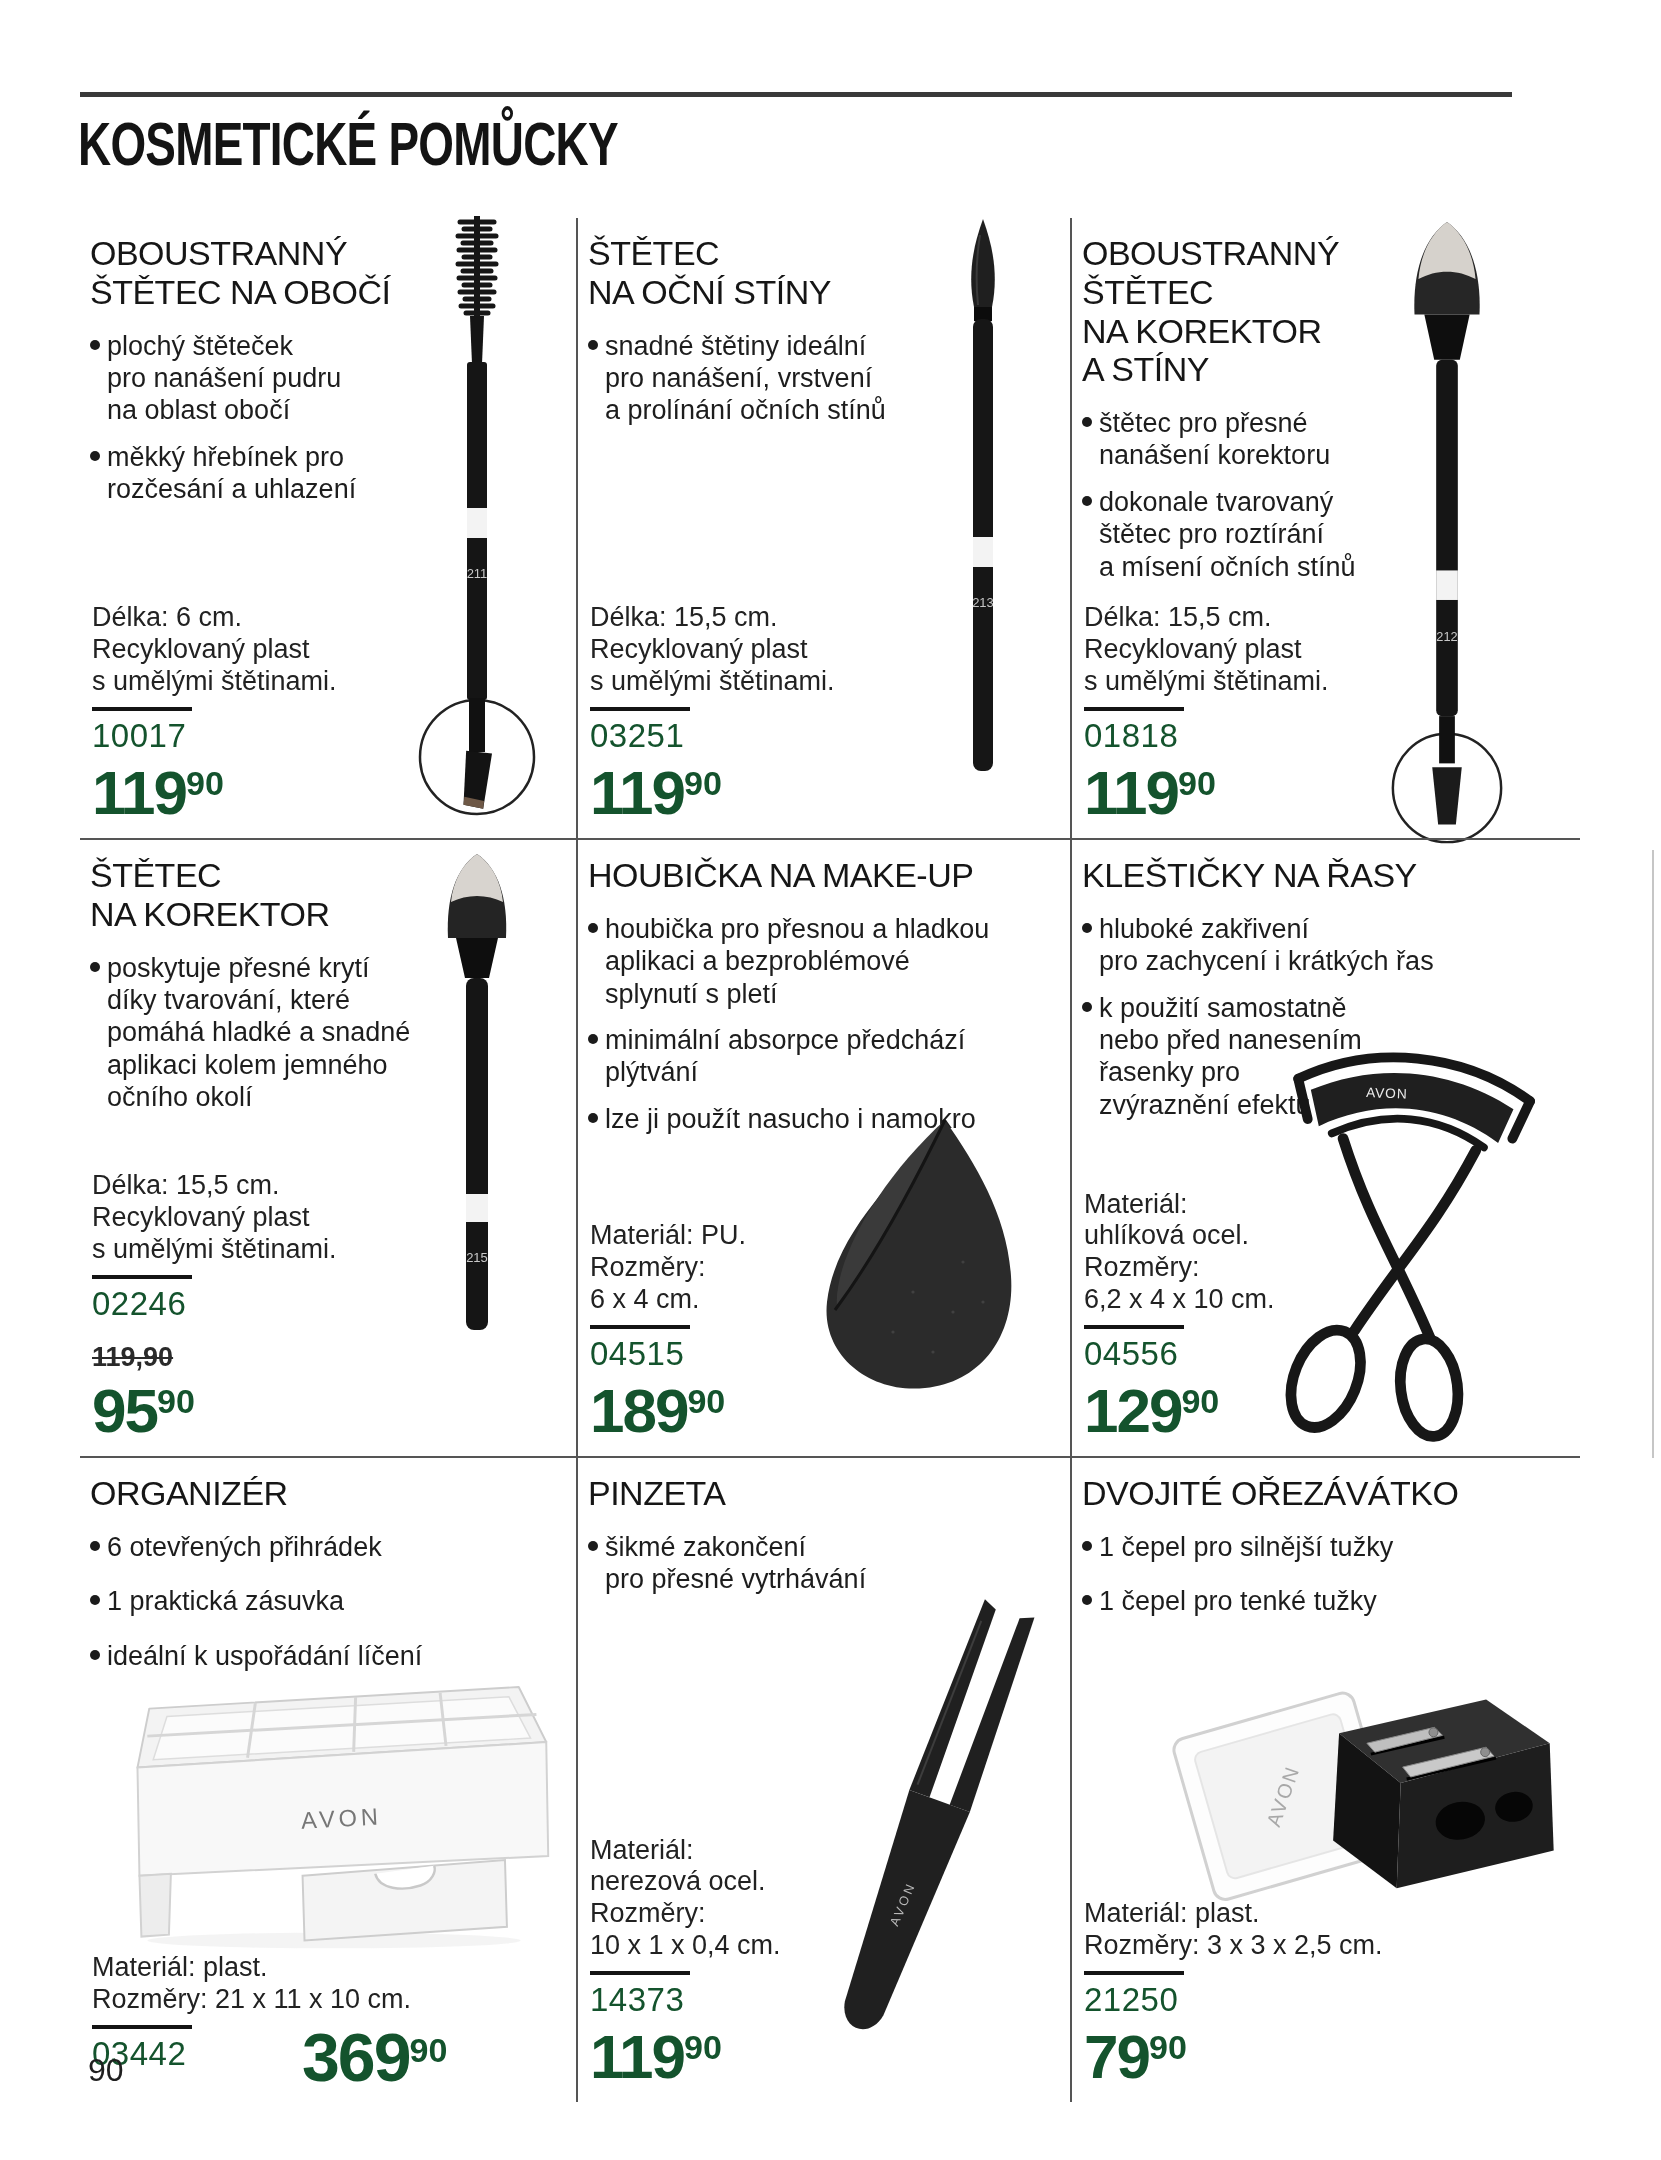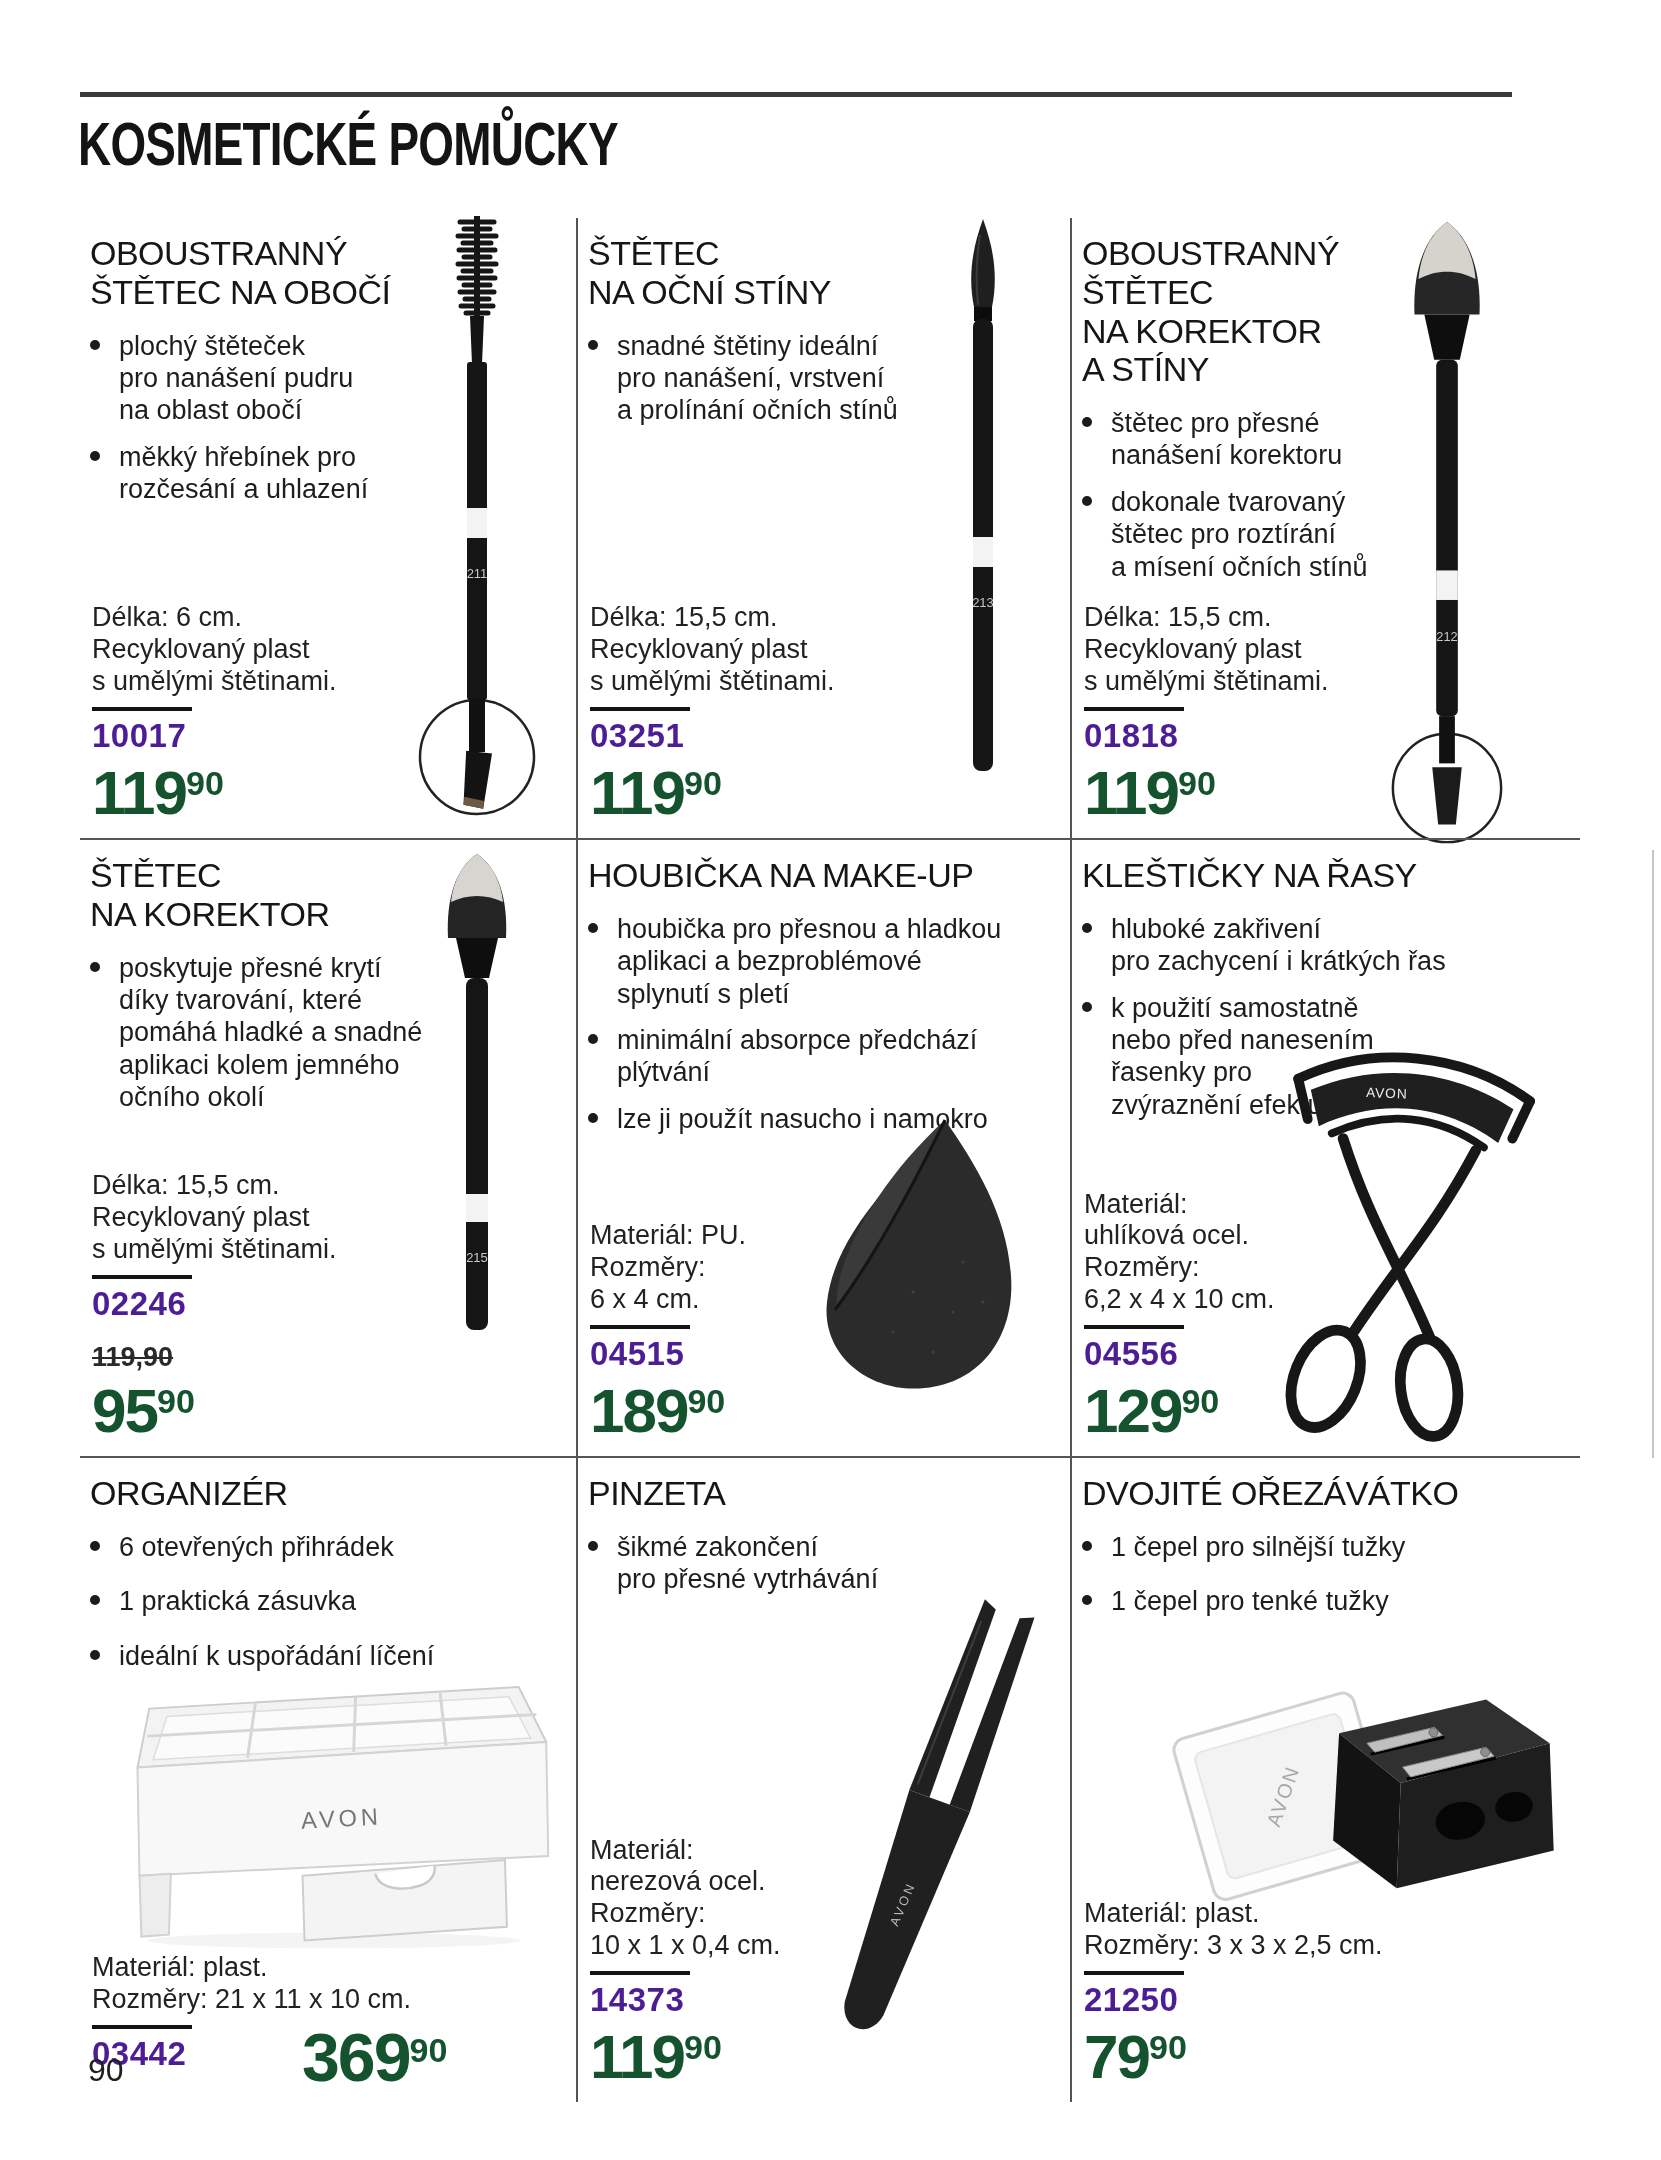--- a/index.html
+++ b/index.html
@@ -14,28 +14,28 @@
   }
   .grid{
     position:absolute;left:80px;top:218px;width:1500px;height:1884px;
     display:grid;grid-template-columns:496px 494px 510px;grid-template-rows:620px 618px 646px;
   }
   .cell{position:relative;box-sizing:border-box;padding:16px 8px 10px 10px}
   .c2,.c3{border-left:2px solid #555}
   .r2,.r3{border-top:2px solid #555}
   .p-title{margin:0 0 18px 0;font-size:34px;font-weight:normal;line-height:1.14;letter-spacing:-.5px;white-space:pre-line;color:#161616}
   .bullets{display:flex;flex-direction:column;gap:14px;max-width:440px}
-  .bullet{display:flex;gap:19px}
+  .bullet{display:flex;gap:7px}
   .dot{width:10px;height:10px;border-radius:50%;background:#1b1b1b;margin-top:10px;flex:0 0 10px}
   .btext{font-size:27px;line-height:1.2;white-space:pre-line;color:#1d1d1d}
   .bullets.wide{gap:22px}
   .pricing{position:absolute;left:12px;bottom:10px}
   .details{font-size:27px;line-height:1.18;white-space:pre-line;color:#222}
   .code-rule{width:100px;height:4px;background:#141414;margin:9px 0 6px}
-  .code{font-size:33px;font-weight:bold;letter-spacing:.5px;color:#4c1d95}
+  .code{font-size:33px;font-weight:normal;letter-spacing:.5px;color:#14532d}
   .old-price{font-size:27px;font-weight:600;text-decoration:line-through;color:#2a2a2a;margin-top:19px}
   .price{font-size:62px;font-weight:bold;letter-spacing:-2px;color:#14532d;margin-top:2px;white-space:nowrap}
   .price .sup{font-size:34px;vertical-align:.55em;letter-spacing:0}
   .price-row{display:flex;align-items:flex-start}
   .price-row .price{font-size:68px;margin-left:110px;margin-bottom:-4px}
   .art{position:absolute;pointer-events:none}
   .art text{font-family:"Liberation Sans",sans-serif}
   .art-1{left:322px;top:-6px;width:150px;height:625px}
   .art-2{left:330px;top:-3px;width:150px;height:600px}
   .art-3{left:300px;top:2px;width:150px;height:630px}

